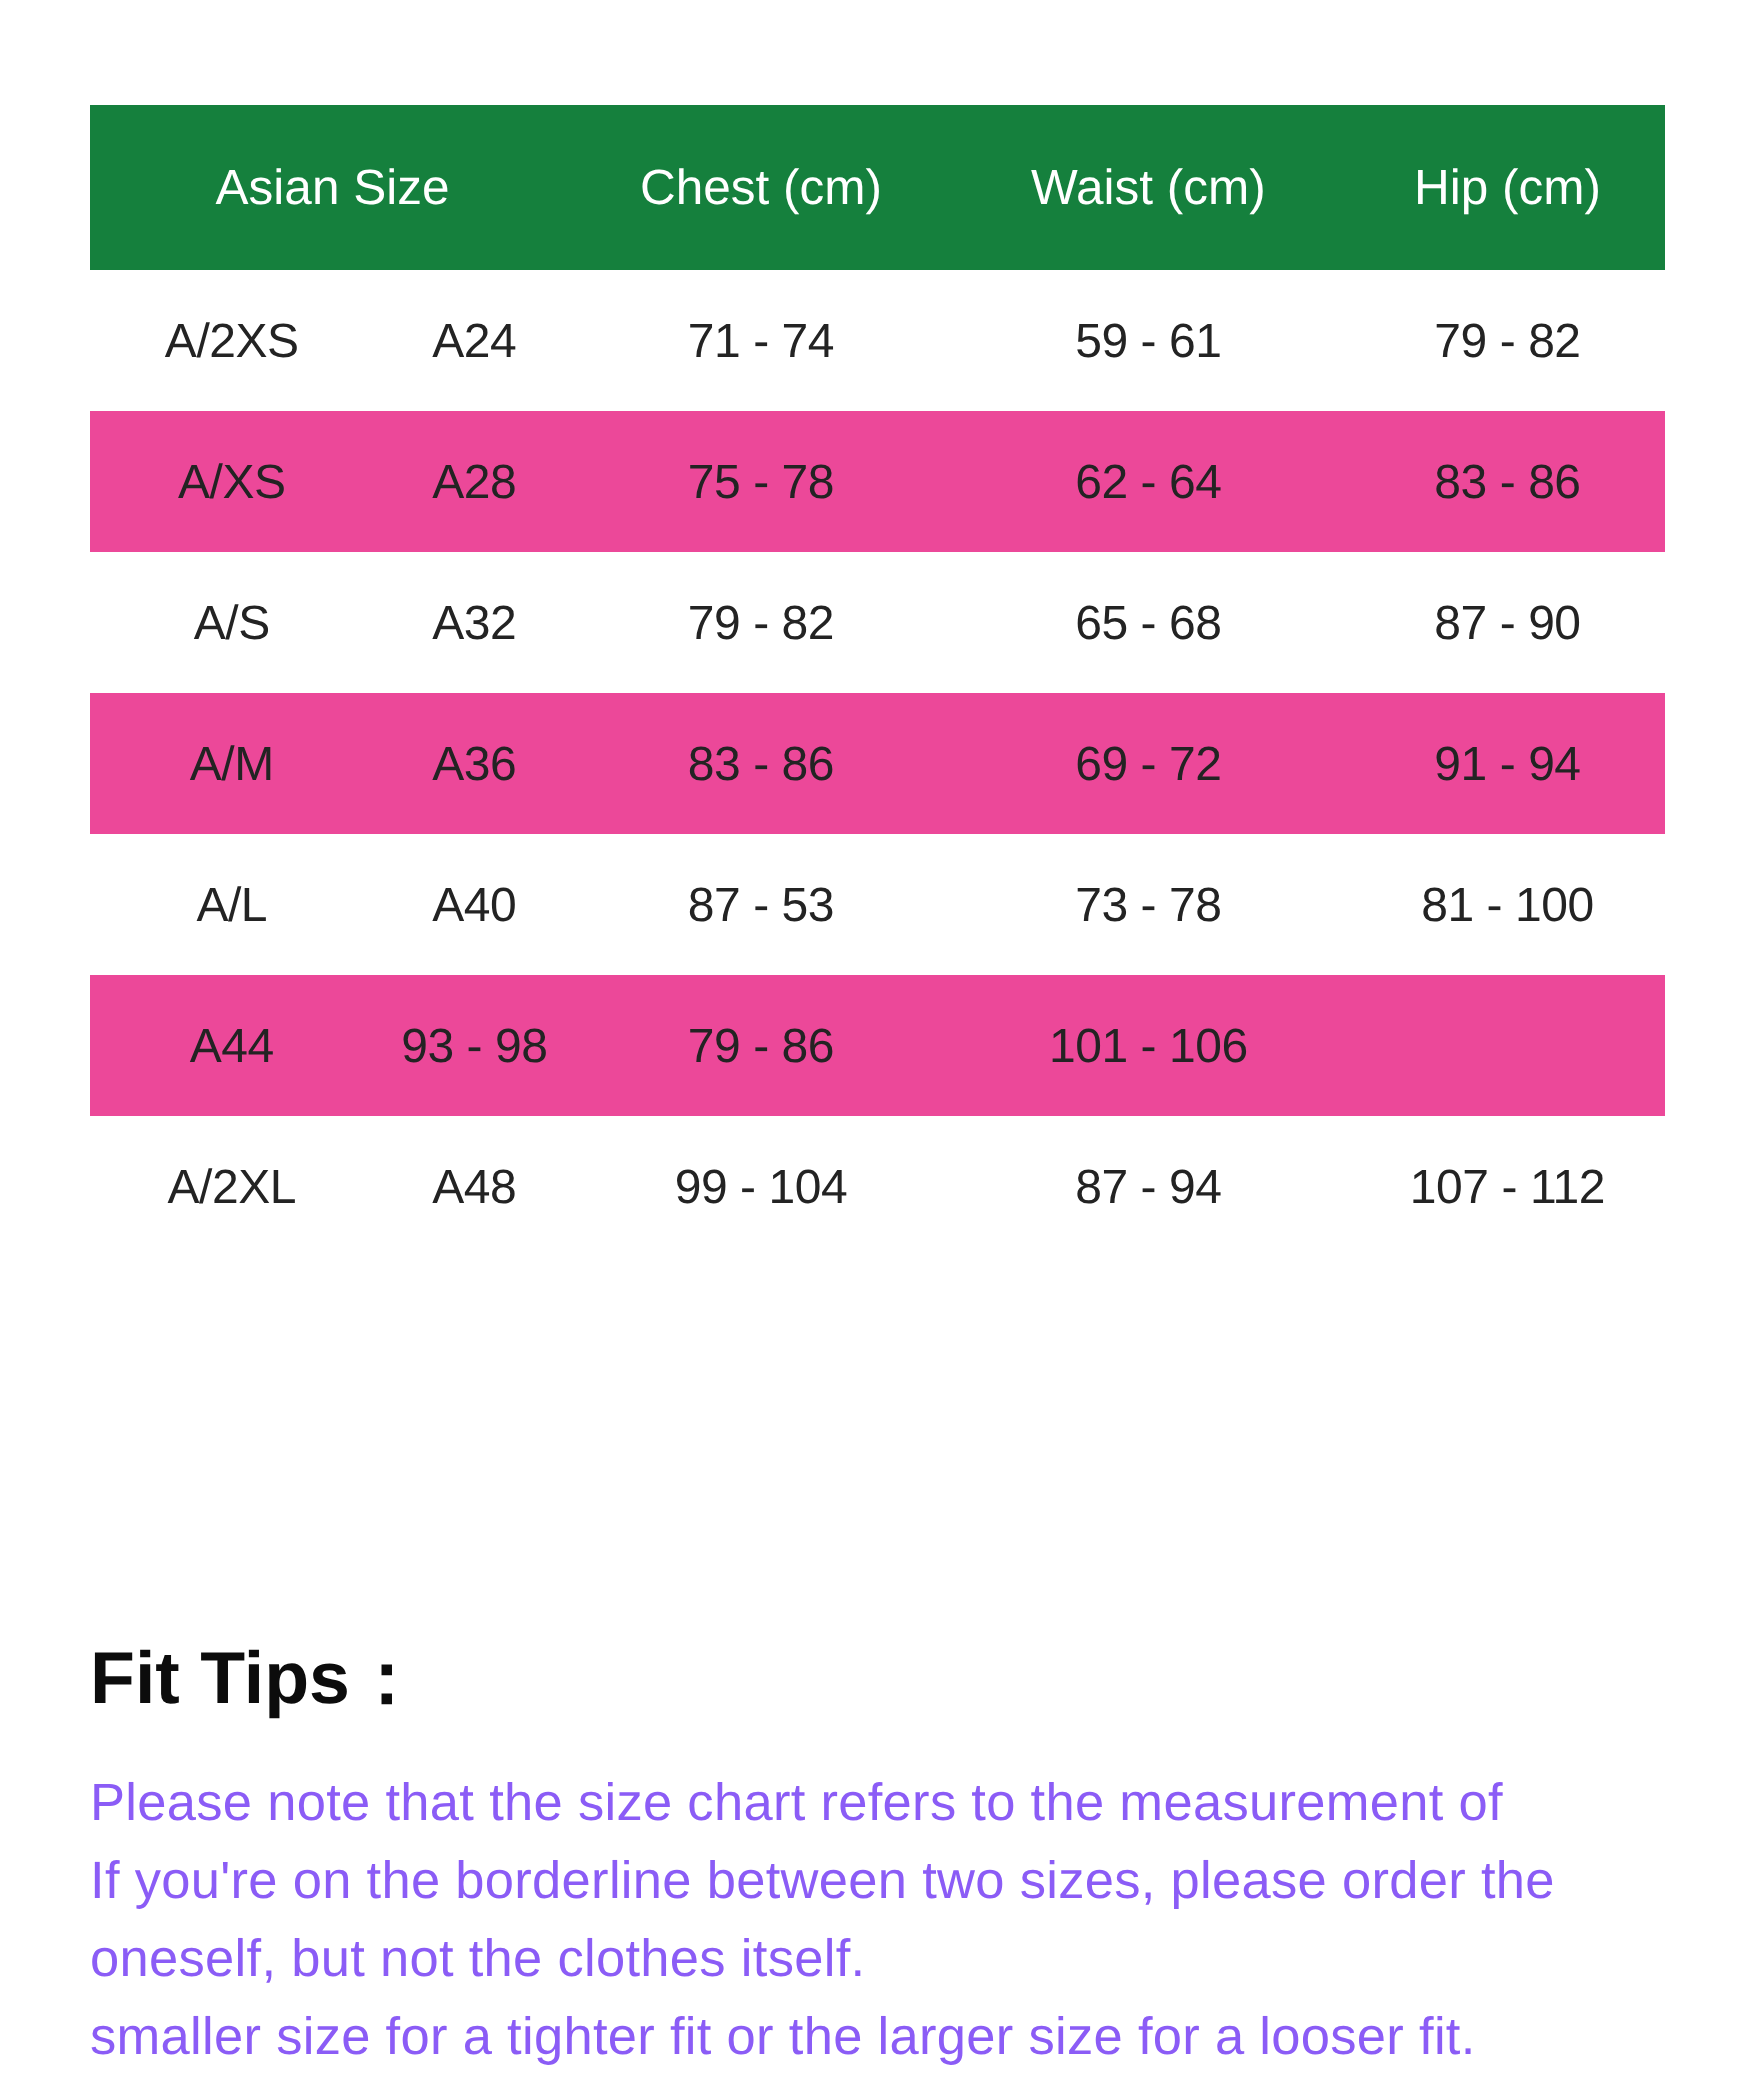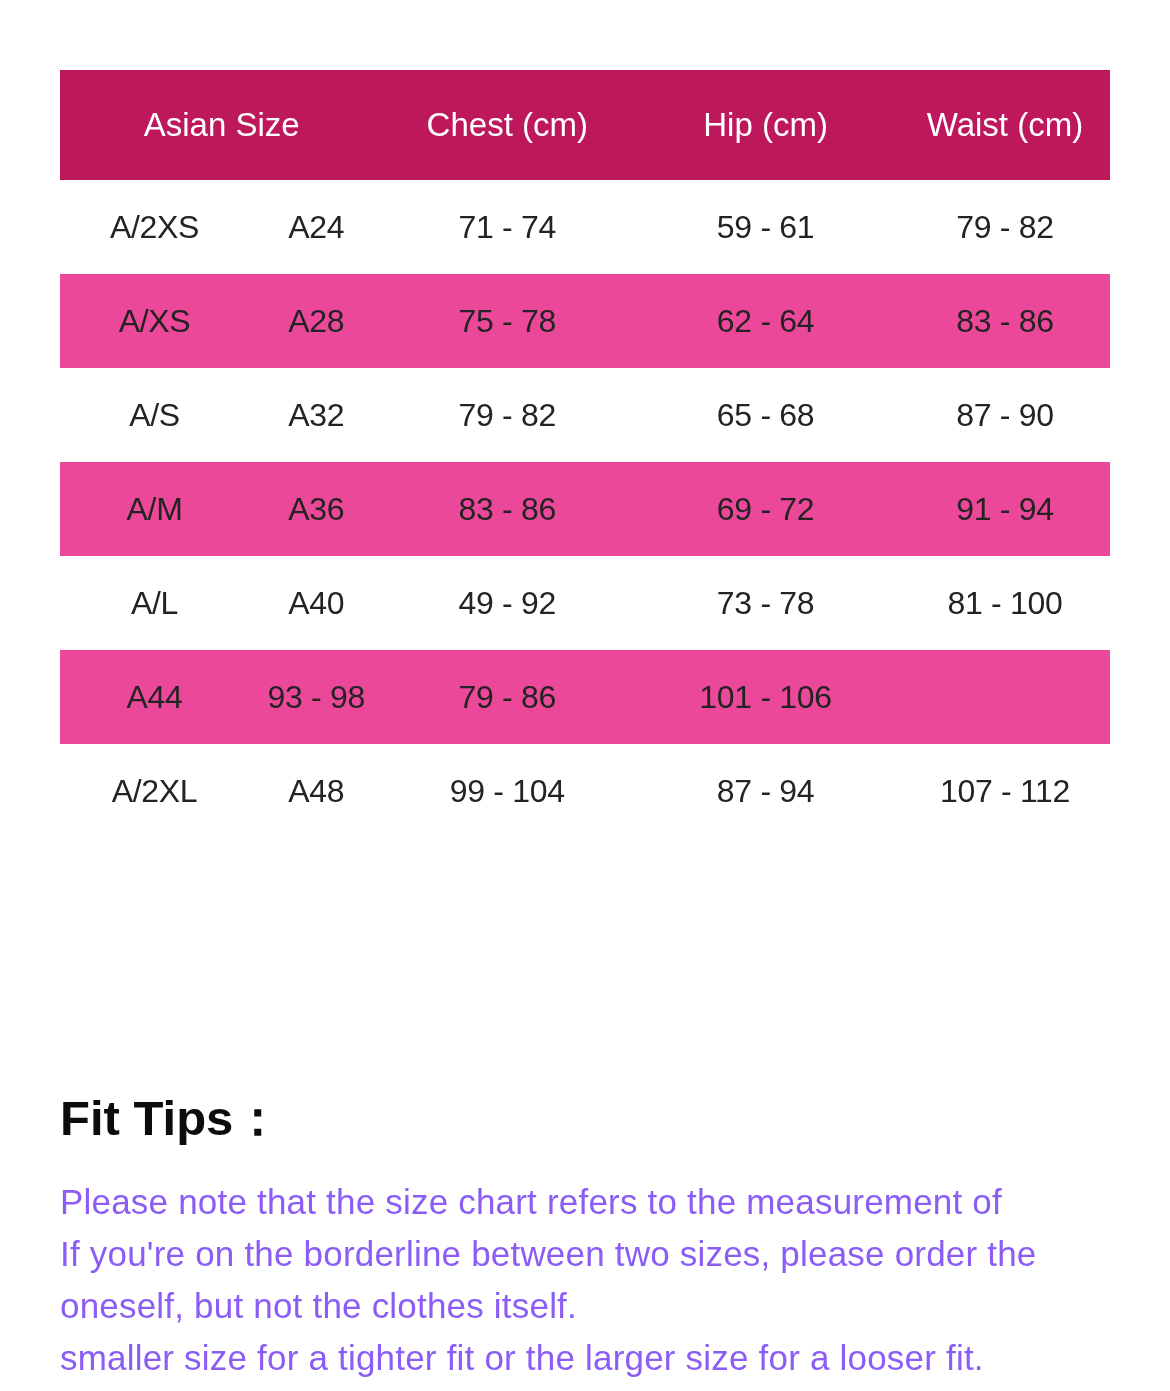--- a/index.html
+++ b/index.html
@@ -26,21 +26,21 @@
     text-align: center;
     height: 94px;
     font-size: 32px;
     letter-spacing: -0.3px;
     color: #232323;
     background: #ffffff;
   }
   .t-row.alt { background: #ec4899; }
   .t-header {
     height: 110px;
-    background: #be185d;
+    background: #15803d;
     color: #ffffff;
     font-size: 33px;
     letter-spacing: 0;
   }
   .t-header .h-size { grid-column: 1 / 3; }
 
   
   .fit-tips {
     position: absolute;
     left: 60px;
@@ -62,22 +62,22 @@
   }
 </style>
 </head>
 <body>
 
 <div class="size-table">
 
   <div class="t-row t-header">
     <div class="h-size">Asian Size</div>
     <div>Chest (cm)</div>
+    <div>Waist (cm)</div>
     <div>Hip (cm)</div>
-    <div>Waist (cm)</div>
   </div>
 
   <div class="t-row">
     <div>A/2XS</div>
     <div>A24</div>
     <div>71 - 74</div>
     <div>59 - 61</div>
     <div>79 - 82</div>
   </div>
 
@@ -101,21 +101,21 @@
     <div>A/M</div>
     <div>A36</div>
     <div>83 - 86</div>
     <div>69 - 72</div>
     <div>91 - 94</div>
   </div>
 
   <div class="t-row">
     <div>A/L</div>
     <div>A40</div>
-    <div>49 - 92</div>
+    <div>87 - 53</div>
     <div>73 - 78</div>
     <div>81 - 100</div>
   </div>
 
   <div class="t-row alt">
     <div>A44</div>
     <div>93 - 98</div>
     <div>79 - 86</div>
     <div>101 - 106</div>
   </div>

